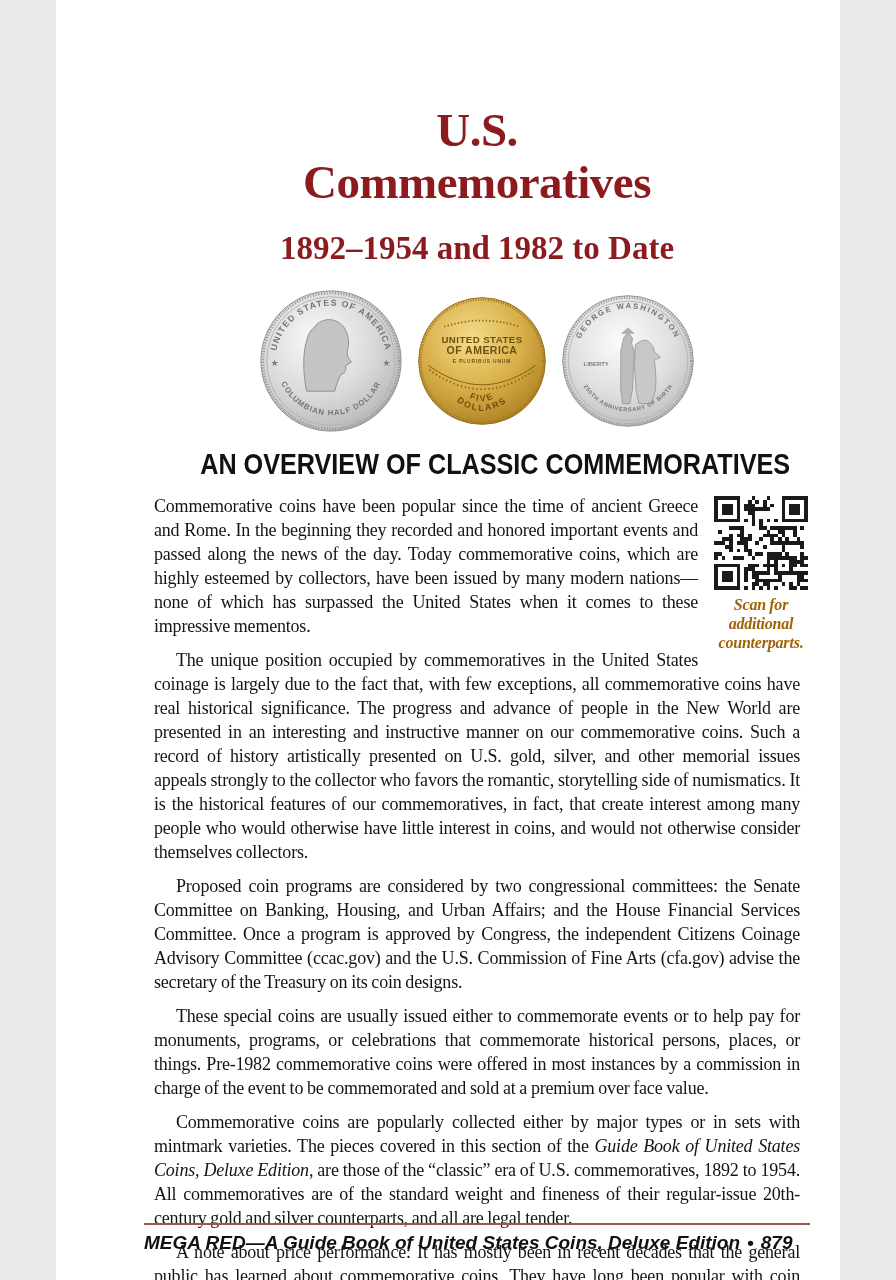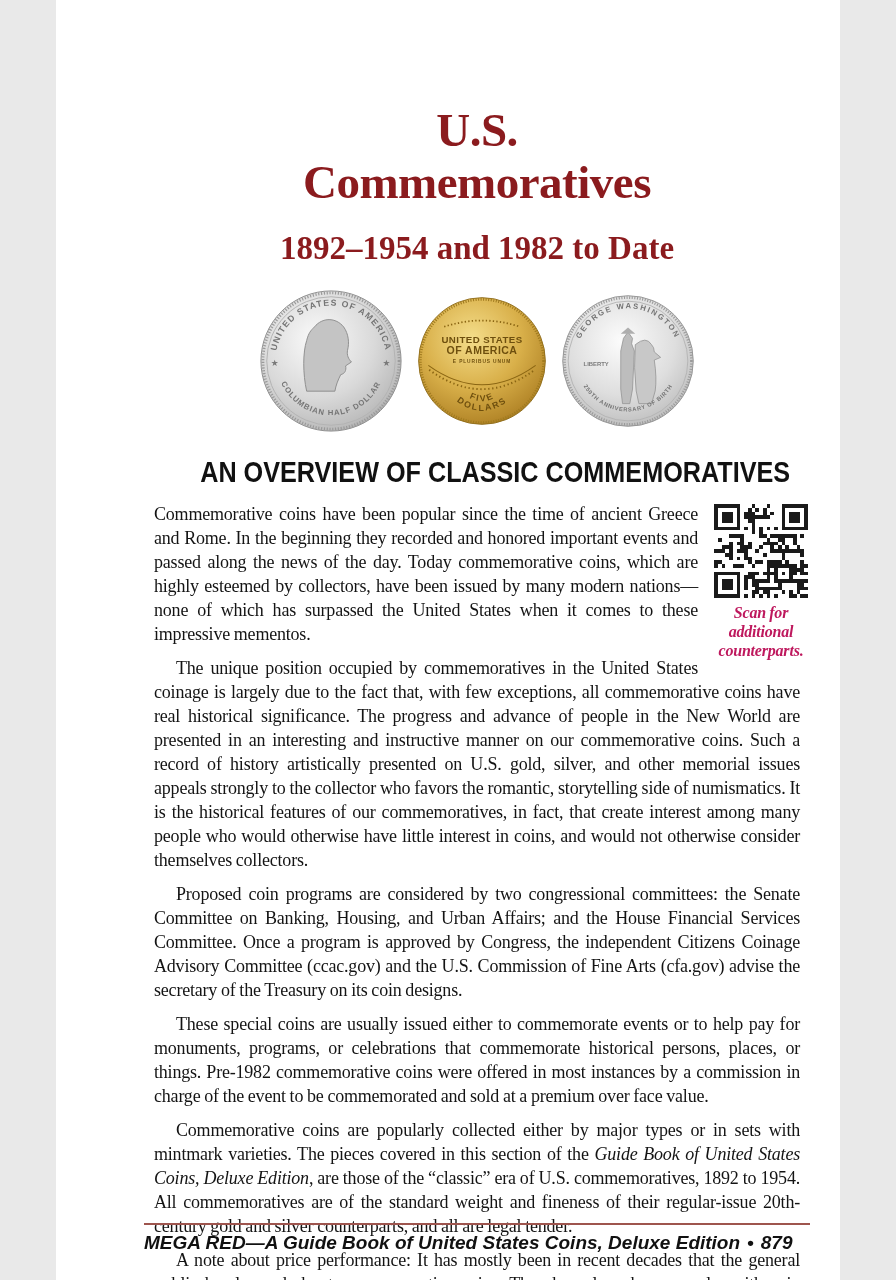--- a/index.html
+++ b/index.html
@@ -11,35 +11,35 @@
   
   .title{margin-top:104px;text-align:center;color:var(--accent,#8b1b1e);
     font-family:"Liberation Serif", serif;font-weight:bold;}
   .title-main{font-size:47px;line-height:52px;letter-spacing:-0.5px;}
   .title-sub{font-size:33px;line-height:42px;margin-top:19px;}
   
   .coins{display:flex;justify-content:center;align-items:center;gap:12px;
     margin-top:16px;height:152px;}
   .coin{display:block;}
   
-  .overview-heading{margin-top:18px;text-align:right;
+  .overview-heading{margin-top:10px;text-align:right;
     font-family:"Liberation Sans", sans-serif;font-weight:bold;
     font-size:30px;line-height:34px;color:#111;white-space:nowrap;text-decoration:underline;}
   .cond{display:inline-block;transform:scaleX(0.84);transform-origin:center;}
   
   .article{margin-top:13px;font-size:18px;line-height:24px;
     text-align:justify;letter-spacing:-0.2px;word-spacing:-0.5px;color:#141414;}
   .para{margin:10px;}
   .para.indent{text-indent:22px;}
   .italic{font-style:italic;}
   
   .qr-block{float:right;width:98px;margin:2px 0 6px 14px;text-align:center;}
   .qr-svg{display:block;margin:0 auto;}
   .qr-caption{margin-top:5px;font-family:"Liberation Serif", serif;
-    font-style:italic;font-weight:bold;font-size:16px;line-height:19px;color:#be185d;}
+    font-style:italic;font-weight:bold;font-size:16px;line-height:19px;color:#a16207;}
   
   .footer{position:absolute;left:88px;right:30px;bottom:26px;
     border-top:2px solid var(--rule,#9e554e);padding-top:7px;
     font-family:"Liberation Sans", sans-serif;font-style:italic;font-weight:bold;
     font-size:19px;color:#111;}
   .footer .sep{margin:0 7px;}
   svg text{font-family:"Liberation Sans", sans-serif;}
 </style>
 </head>
 <body>

